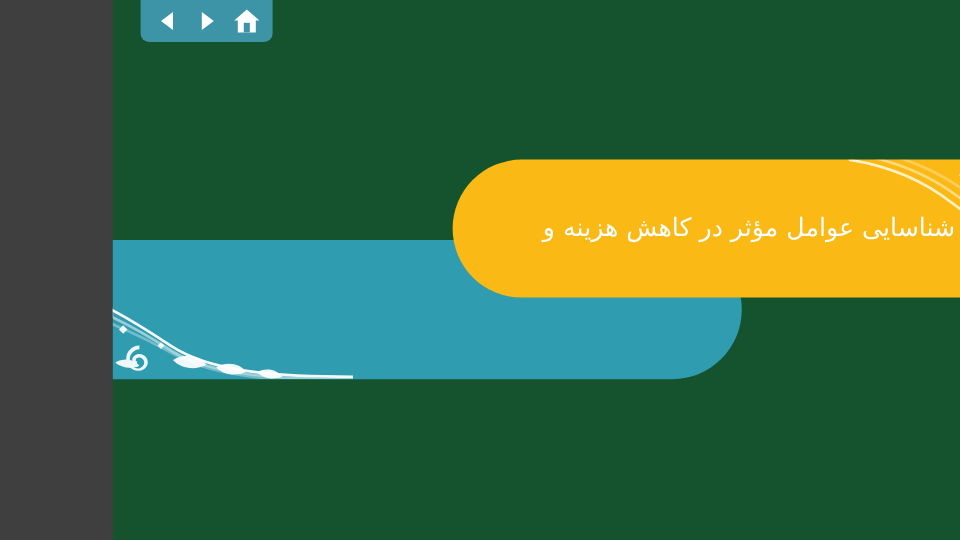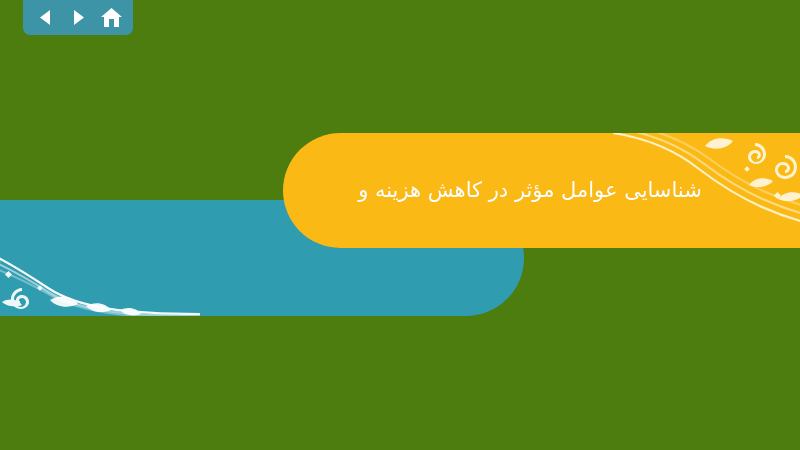--- a/index.html
+++ b/index.html
@@ -3,24 +3,24 @@
 <meta charset="utf-8">
 <title>slide</title>
 <style>
   html, body {
     margin: 0;
     padding: 0;
     background: #3f3f3f;
   }
   #slide {
     position: relative;
-    width: 800px;
+    width: 706px;
     height: 450px;
     overflow: hidden;
-    background: #4d7c0f;
+    background: #14532d;
     font-family: "DejaVu Sans", "Liberation Sans", sans-serif;
   }
 
   
   #navbar {
     position: absolute;
     left: 23px;
     top: 0;
     width: 110px;
     height: 35px;

